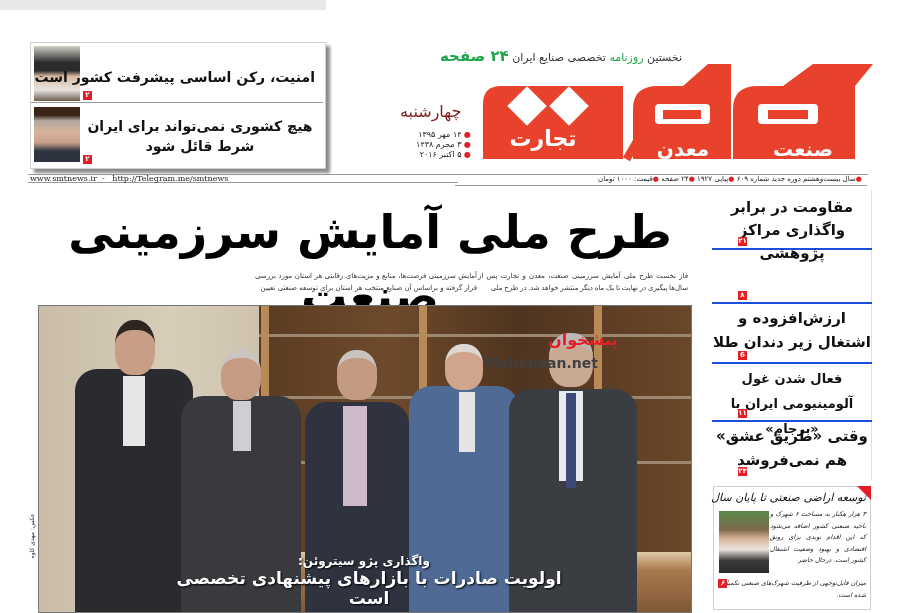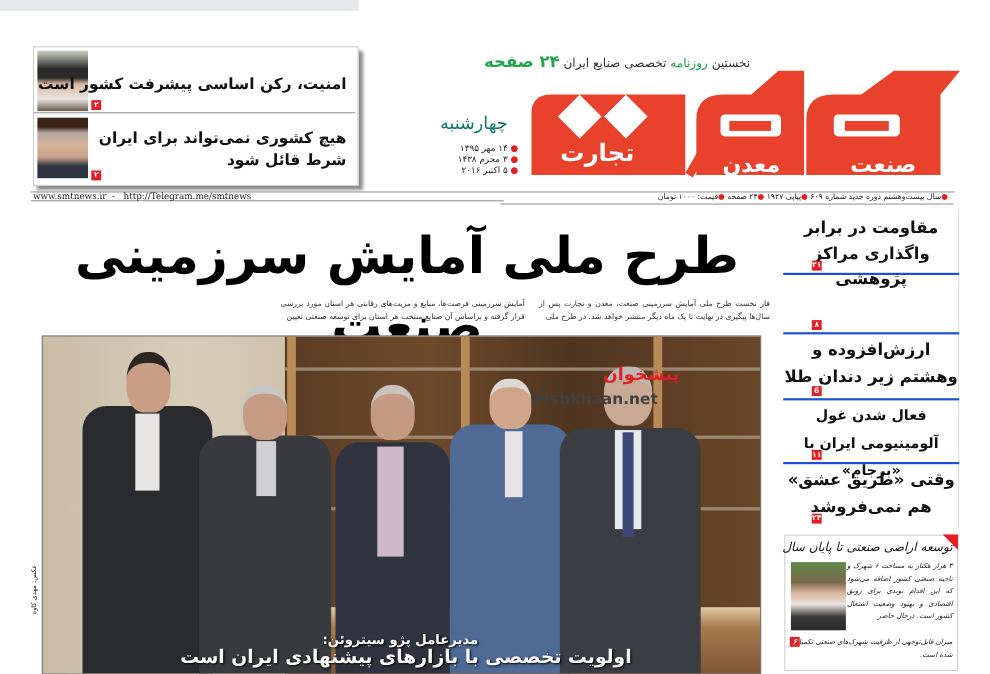--- a/index.html
+++ b/index.html
@@ -7,45 +7,45 @@
   .page{position:relative;width:900px;height:613px;background:#fff;}
   .topbar{position:absolute;left:0;top:0;width:326px;height:10px;background:#e6e8ea;}
   
   .teaser{position:absolute;left:30px;top:42px;width:296px;height:127px;background:#fff;border:1px solid #cfcfcf;box-shadow:4px 4px 3px #8a8a8a;}
   .teaser .item{position:absolute;left:0;width:292px;direction:rtl;}
   .teaser .item1{top:0;height:60px;border-bottom:1px solid #9a9a9a;}
   .teaser .item2{top:61px;height:62px;}
   .teaser .thumb{position:absolute;left:3px;top:3px;width:46px;height:55px;}
   .teaser .thumb1{background:linear-gradient(180deg,#cfd3c6 0%,#2b2b2b 30%,#2b2b2b 45%,#d8b9a1 55%,#e8e4df 80%,#6b5c4c 100%);}
   .teaser .thumb2{background:linear-gradient(180deg,#3a2418 0%,#3a2418 15%,#b3a7a0 25%,#d6b39b 45%,#c8a08a 65%,#2d3440 80%,#2d3440 100%);}
-  .teaser .txt{position:absolute;right:8px;font-size:14px;font-weight:bold;color:#111;line-height:20px;text-align:right;}
+  .teaser .txt{position:absolute;right:8px;font-size:14px;font-weight:bold;color:#111;line-height:20px;text-align:center;}
   .teaser .item1 .txt{top:24px;}
   .teaser .item2 .txt{top:12px;}
   .badge{display:inline-block;background:#e31e24;color:#fff;font-size:7px;line-height:9px;width:9px;height:9px;text-align:center;font-weight:bold;}
   .teaser .badge{position:absolute;left:52px;bottom:2px;}
   
   .tagline{position:absolute;left:440px;top:47px;direction:rtl;font-size:11px;color:#333;white-space:nowrap;}
   .tagline .g{color:#1ea54b;}
   .tagline .pages{color:#1ea54b;font-weight:bold;font-size:15px;}
   .logo{position:absolute;left:483px;top:64px;width:390px;height:100px;}
-  .dayname{position:absolute;left:400px;top:102px;font-size:16px;color:#0f766e;direction:rtl;}
+  .dayname{position:absolute;left:400px;top:102px;font-size:16px;color:#7f1d1d;direction:rtl;}
   .dates{position:absolute;left:415px;top:130px;direction:rtl;font-size:8px;line-height:10px;color:#222;text-align:right;width:56px;}
   .dates .dot{color:#e31e24;}
   
   .rule-left{position:absolute;left:28px;top:182px;width:430px;border-top:1px solid #9a9a9a;}
   .rule-top{position:absolute;left:28px;top:174px;width:840px;border-top:1px solid #9a9a9a;}
   .rule-right{position:absolute;left:455px;top:185px;width:412px;border-top:1px solid #9a9a9a;}
   .weblinks{position:absolute;left:30px;top:174px;font-family:"DejaVu Serif",serif;font-size:8px;color:#222;white-space:nowrap;}
   .issueinfo{position:absolute;left:598px;top:175px;direction:rtl;font-size:7px;color:#222;white-space:nowrap;}
   .issueinfo .dot{color:#e31e24;}
   
   .headline{position:absolute;left:40px;top:200px;width:660px;text-align:center;direction:rtl;font-size:46px;font-weight:bold;color:#000;line-height:64px;letter-spacing:-1px;}
   
   .lead{position:absolute;top:270px;direction:rtl;font-size:7px;line-height:12px;color:#333;text-align:justify;}
-  .lead1{left:490px;width:210px;}
+  .lead1{left:478px;width:210px;font-family:Liberation Serif, serif;}
   .lead2{left:255px;width:222px;}
   .lead3{left:30px;width:215px;}
   .lead3 .badge{position:absolute;left:0;top:16px;}
   
   .photo{position:absolute;left:38px;top:305px;width:654px;height:308px;border:1px solid #777;overflow:hidden;background:#cbbda8;}
   .photo .wall{position:absolute;left:0;top:0;width:220px;height:308px;background:linear-gradient(90deg,#c9bda8,#d7cdb9 60%,#cfc3ae);}
   .photo .cabinet{position:absolute;left:220px;top:0;width:434px;height:308px;background:linear-gradient(90deg,#5a3b22,#6e4a2b 30%,#4f341f 60%,#6b4729 100%);}
   .photo .shelf{position:absolute;left:220px;height:3px;width:434px;background:#9b8670;}
   .photo .post{position:absolute;top:0;width:8px;height:250px;background:#b88a58;}
   .photo .counter{position:absolute;left:220px;top:246px;width:434px;height:62px;background:linear-gradient(180deg,#e0c9a6,#a8794d 30%,#7e5634);}
@@ -191,40 +191,40 @@
     </div>
 
     <div class="person" style="left:470px;top:25px">
       <div class="body" style="left:0;top:58px;width:128px;height:230px;background:#3a3d42;"></div>
       <div class="shirt" style="left:50px;top:60px;width:24px;height:90px;background:#e9eaec;"></div>
       <div class="shirt" style="left:57px;top:62px;width:10px;height:95px;background:#3d4a78;"></div>
       <div class="head" style="left:40px;top:2px;width:44px;height:54px;background:#c9a894;border-top:12px solid #bdb8b4;"></div>
     </div>
 
     <div class="caption">
-      <span class="kicker">مدیرعامل پژو سیتروئن:</span>
-      <span class="title">اولویت تخصصی با بازارهای پیشنهادی ایران است</span>
+      <span class="kicker">واگذاری پژو سیتروئن:</span>
+      <span class="title">اولویت صادرات با بازارهای پیشنهادی تخصصی است</span>
     </div>
   </div>
   <div class="watermark-fa">پیشخوان</div>
   <div class="watermark">Pishkhaan.net</div>
   <div class="credit">
       <span>عکس: مهدی کاوه</span>
     </div>
 
   <div class="sidebar">
     <div class="side-item s1">
       <span>مقاومت در برابر واگذاری مراکز پژوهشی</span>
       <span class="badge">۲۱</span>
     </div>
     <div class="side-item s2">
       <span class="badge">۸</span>
     </div>
     <div class="side-item s3">
-      <span>ارزش‌افزوده و وهشتم زیر دندان طلا</span>
+      <span>ارزش‌افزوده و اشتغال زیر دندان طلا</span>
       <span class="badge">6</span>
     </div>
     <div class="side-item s4">
       <span>فعال شدن غول آلومینیومی ایران با «برجام»</span>
       <span class="badge">۱۱</span>
     </div>
     <div class="side-item s5">
       <span>وقتی «طریق عشق» هم نمی‌فروشد</span>
       <span class="badge">۲۴</span>
     </div>

